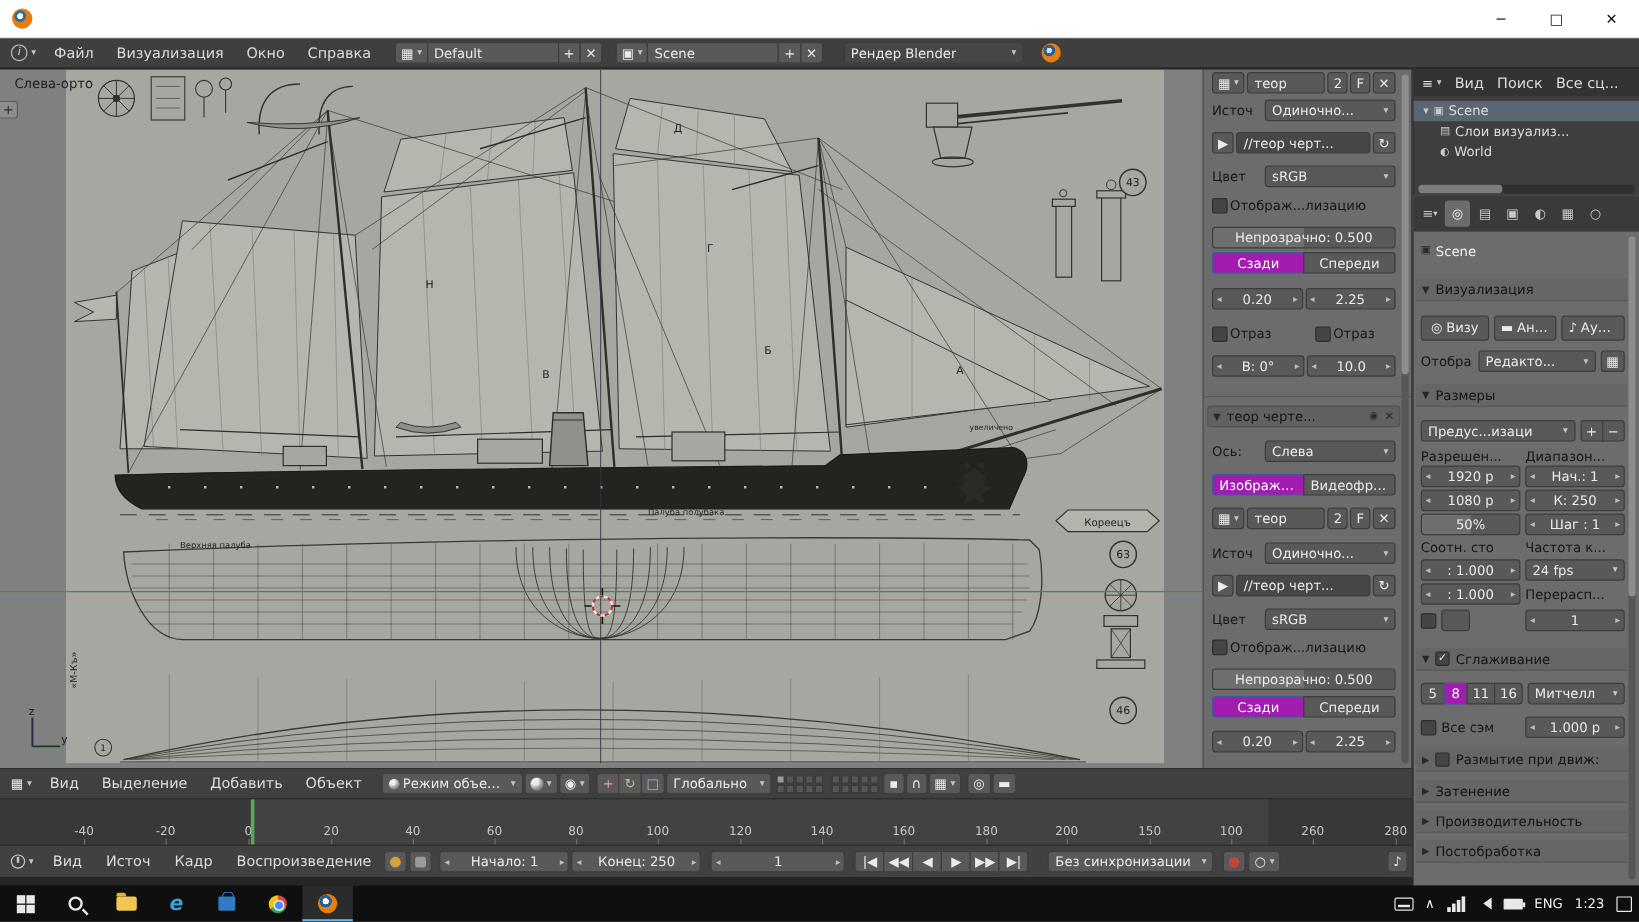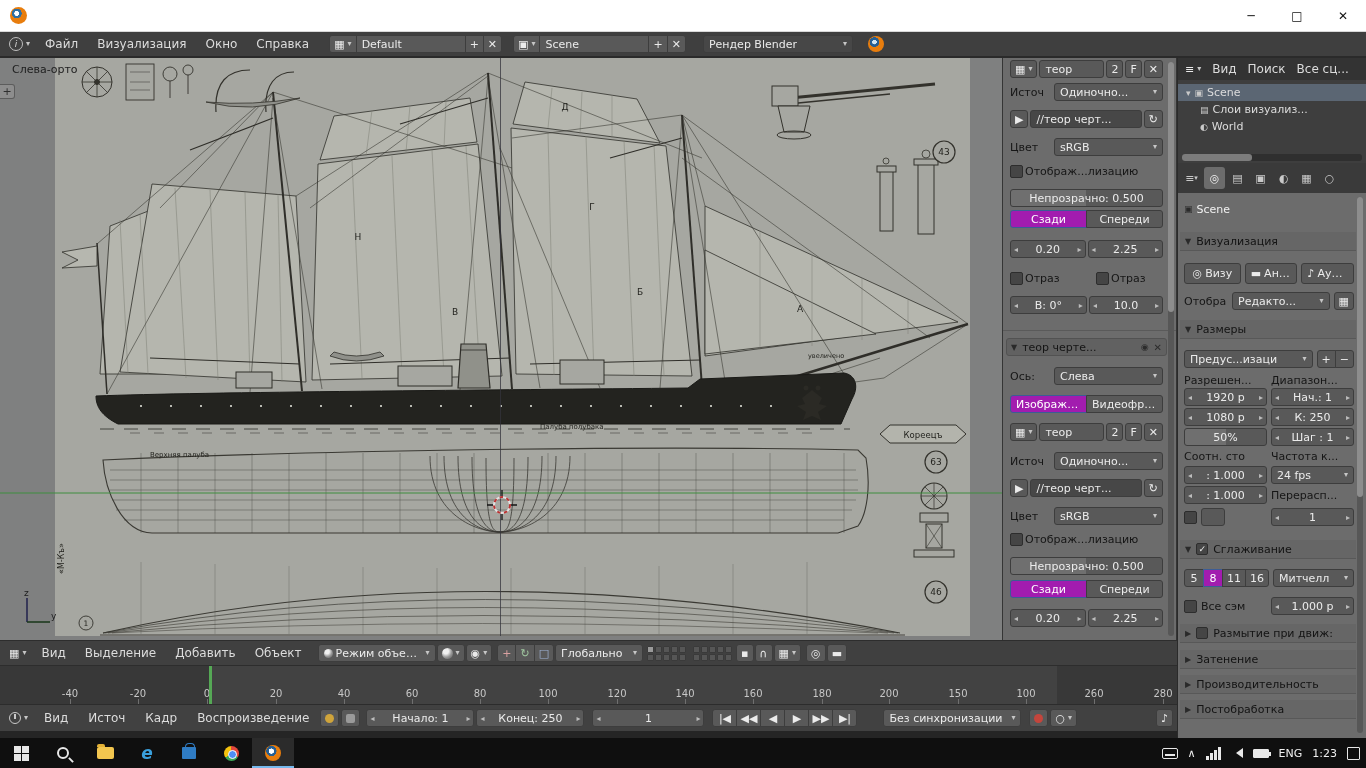--- a/index.html
+++ b/index.html
@@ -934,21 +934,21 @@
       <span class="ar">▸</span>
     </div>
     <div class="grp" style="margin-left:6px">
       <div class="w center" style="width:25px">|◀</div>
       <div class="w center" style="width:25px">◀◀</div>
       <div class="w center" style="width:25px">◀</div>
       <div class="w center" style="width:25px">▶</div>
       <div class="w center" style="width:25px">▶▶</div>
       <div class="w center" style="width:25px">▶|</div>
     </div>
-    <div class="w" style="width:138px;margin-left:24px">
+    <div class="w" style="width:138px;margin-left:14px">
       <span class="txt">Без синхронизации</span>
       <span class="chev">▾</span>
     </div>
     <div class="w iconbtn" style="margin-left:6px">
       <span class="dot-ico" style="background:#c4453c"></span>
     </div>
     <div class="w iconbtn">
       <span>○</span>
       <span class="chev">▾</span>
     </div>

